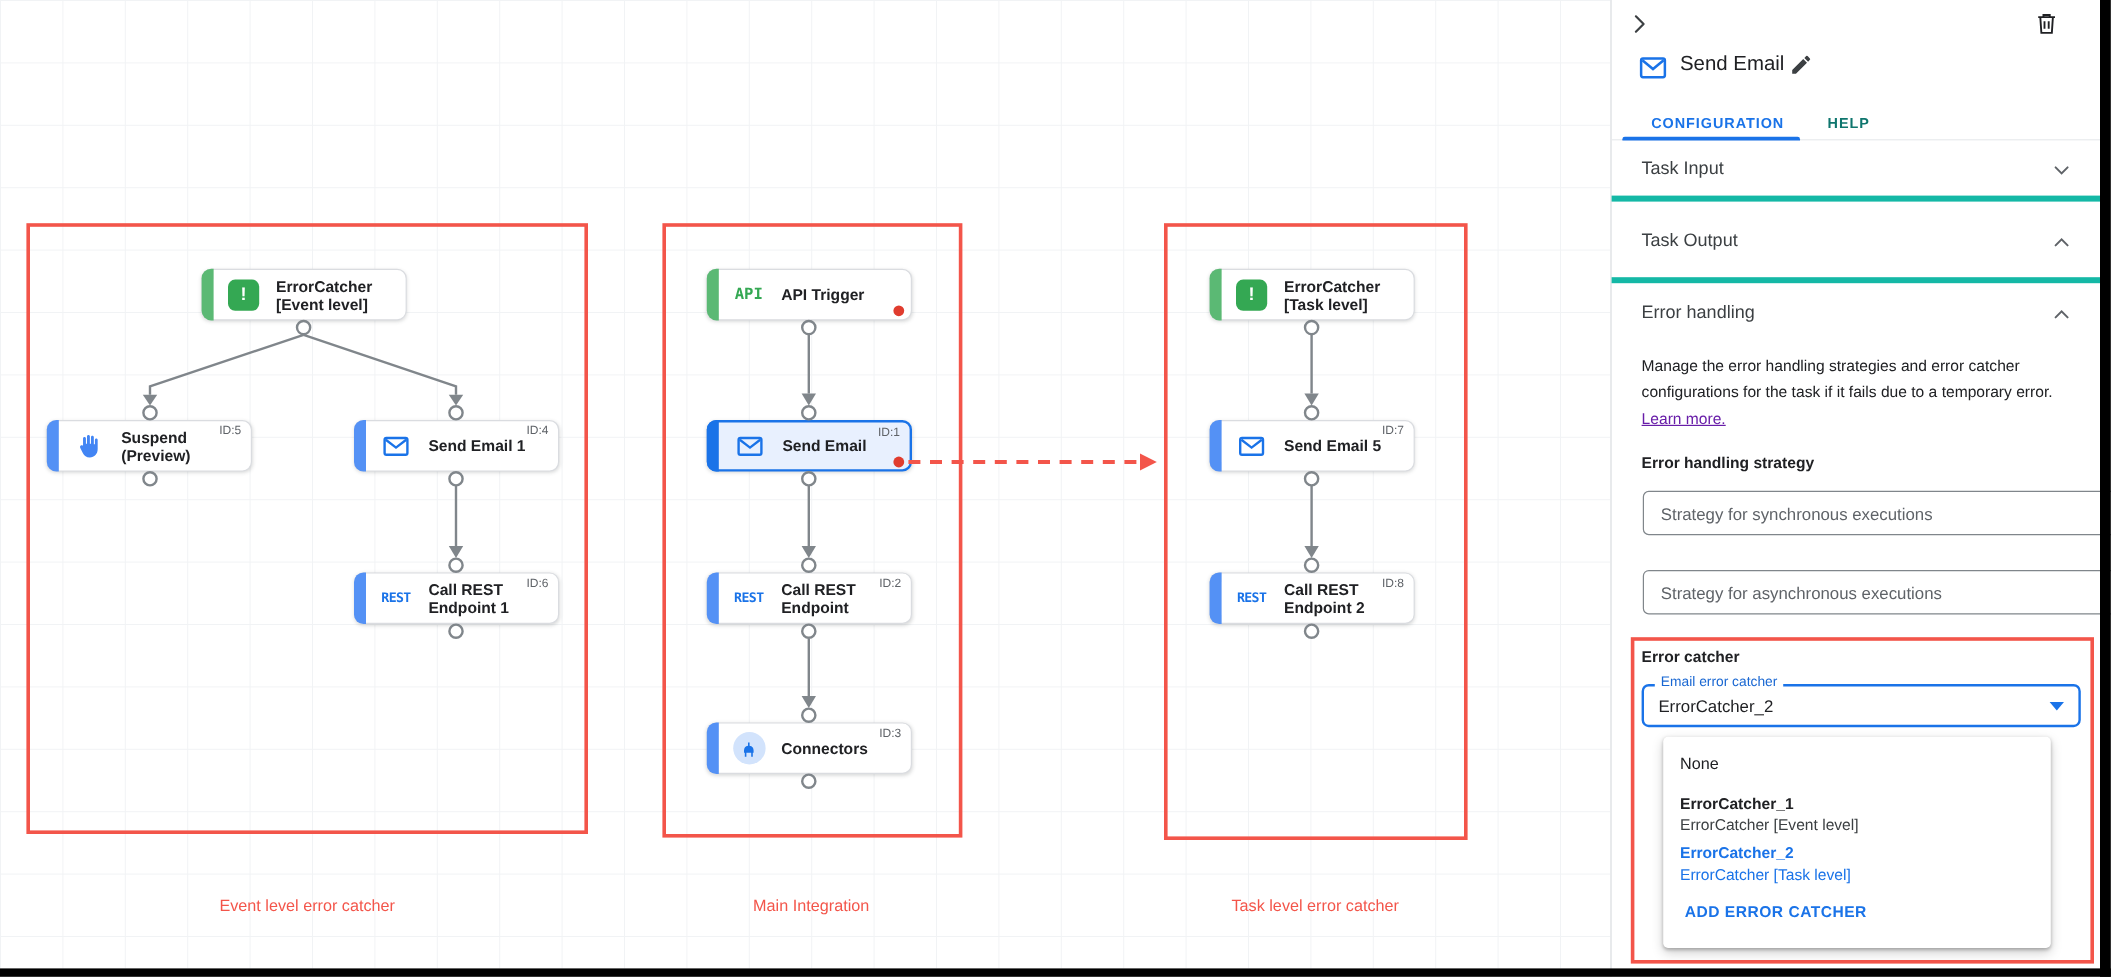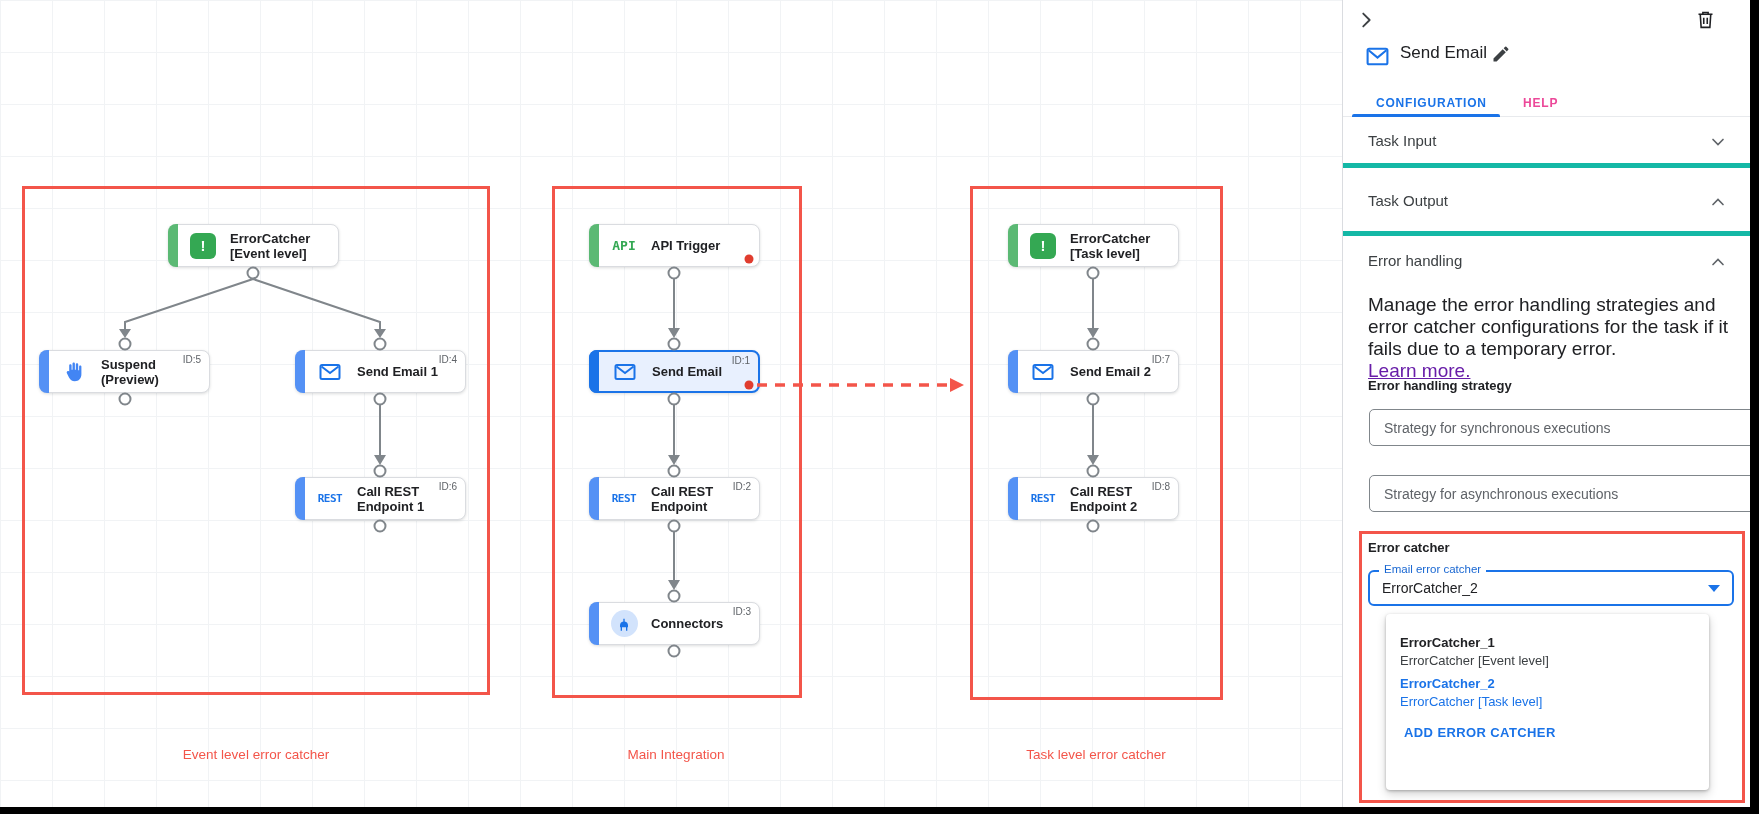--- a/index.html
+++ b/index.html
@@ -38,26 +38,26 @@
   svg.overlay { position:absolute; left:0; top:0; pointer-events:none; }
 
   
   .panel { position:absolute; left:1342px; top:0; width:408px; height:814px; background:#fff;
     border-left:1px solid #dadce0; color:#202124; }
   .pico { position:absolute; cursor:pointer; }
   .ptitle { position:absolute; left:57px; top:43px; font-size:17px; color:#202124; }
   .tabs { position:absolute; left:0; top:86px; width:100%; height:31px; border-bottom:1px solid #e8eaed; }
   .tab { position:absolute; top:0; font-size:12px; font-weight:700; letter-spacing:.8px; cursor:pointer;margin-top:10px; }
   .tab.active { color:#1a73e8; }
-  .tab.idle { color:#ec4899; }
+  .tab.idle { color:#0f766e; }
   .tabline { position:absolute; left:9px; top:28px; width:148px; height:3px; background:#1a73e8; border-radius:2px 2px 0 0; }
   .secrow { position:absolute; left:0; width:100%; border-bottom:5px solid #14b8a6; }
   .sechead { position:absolute; left:25px; font-size:15px; font-weight:500; color:#3c4043; }
   .secchev { position:absolute; right:22px; }
-  .para { position:absolute; left:25px; top:294px; width:380px; font-size:19px; line-height:22px; color:#202124; }
+  .para { position:absolute; left:25px; top:294px; width:380px; font-size:13px; line-height:22px; color:#202124; }
   .learn { color:#681da8; text-decoration:underline; cursor:pointer; }
   .blabel { position:absolute; left:25px; font-size:13px; font-weight:700; color:#202124; }
   .drop { position:absolute; left:26px; width:426px; height:37px; border:1px solid #80868b; border-radius:5px;
     display:flex; align-items:center; padding:0 14px; font-size:14px; color:#5f6368; cursor:pointer; background:#fff; }
   .drop .caret { margin-left:auto; width:0; height:0; border-left:6px solid transparent;
     border-right:6px solid transparent; border-top:6px solid #5f6368; }
   .redregion { position:absolute; left:16px; top:531px; width:386px; height:272px; border:3px solid #f3554a; }
   .select { position:absolute; left:25px; top:570px; width:366px; height:36px; border:2px solid #1a73e8;
     border-radius:6px; background:#fff; display:flex; align-items:center; padding:0 12px; cursor:pointer; }
   .select .flabel { position:absolute; top:-9px; left:9px; background:#fff; padding:0 5px;
@@ -187,21 +187,21 @@
     </div>
 
     <div class="node" style="left:1008px;top:350px;">
       <span class="bar bar-blue"></span>
       <span class="icobox">
         <svg width="24" height="24" viewBox="0 0 24 24" fill="none" stroke="#1a73e8" stroke-width="2">
             <rect x="2.5" y="5" width="19" height="14" rx="1.5"></rect>
             <polyline points="3.5,6.5 12,13 20.5,6.5"></polyline>
           </svg>
       </span>
-      <span class="nlabel">Send Email 2</span>
+      <span class="nlabel">Send Email 5</span>
       <span class="nid">ID:7</span>
     </div>
 
     <div class="node" style="left:1008px;top:477px;">
       <span class="bar bar-blue"></span>
       <span class="icobox">
           <span class="txticon rest-ic">REST</span>
         </span>
       <span class="nlabel">Call REST
 Endpoint 2</span>
@@ -343,20 +343,21 @@
 
     <div class="blabel" style="top:540px;">Error catcher</div>
 
     <div class="select">
       <span class="flabel">Email error catcher</span>
       <span class="val">ErrorCatcher_2</span>
       <span class="caret"></span>
     </div>
 
     <div class="menu">
+      <div class="mi-none">None</div>
       <div class="mi-name">ErrorCatcher_1</div>
       <div class="mi-desc">ErrorCatcher [Event level]</div>
       <div class="mi-name blue">ErrorCatcher_2</div>
       <div class="mi-desc blue">ErrorCatcher [Task level]</div>
       <div class="mi-add">ADD ERROR CATCHER</div>
     </div>
   </div>
 
   <div class="edge-right"></div>
   <div class="edge-bottom"></div>

